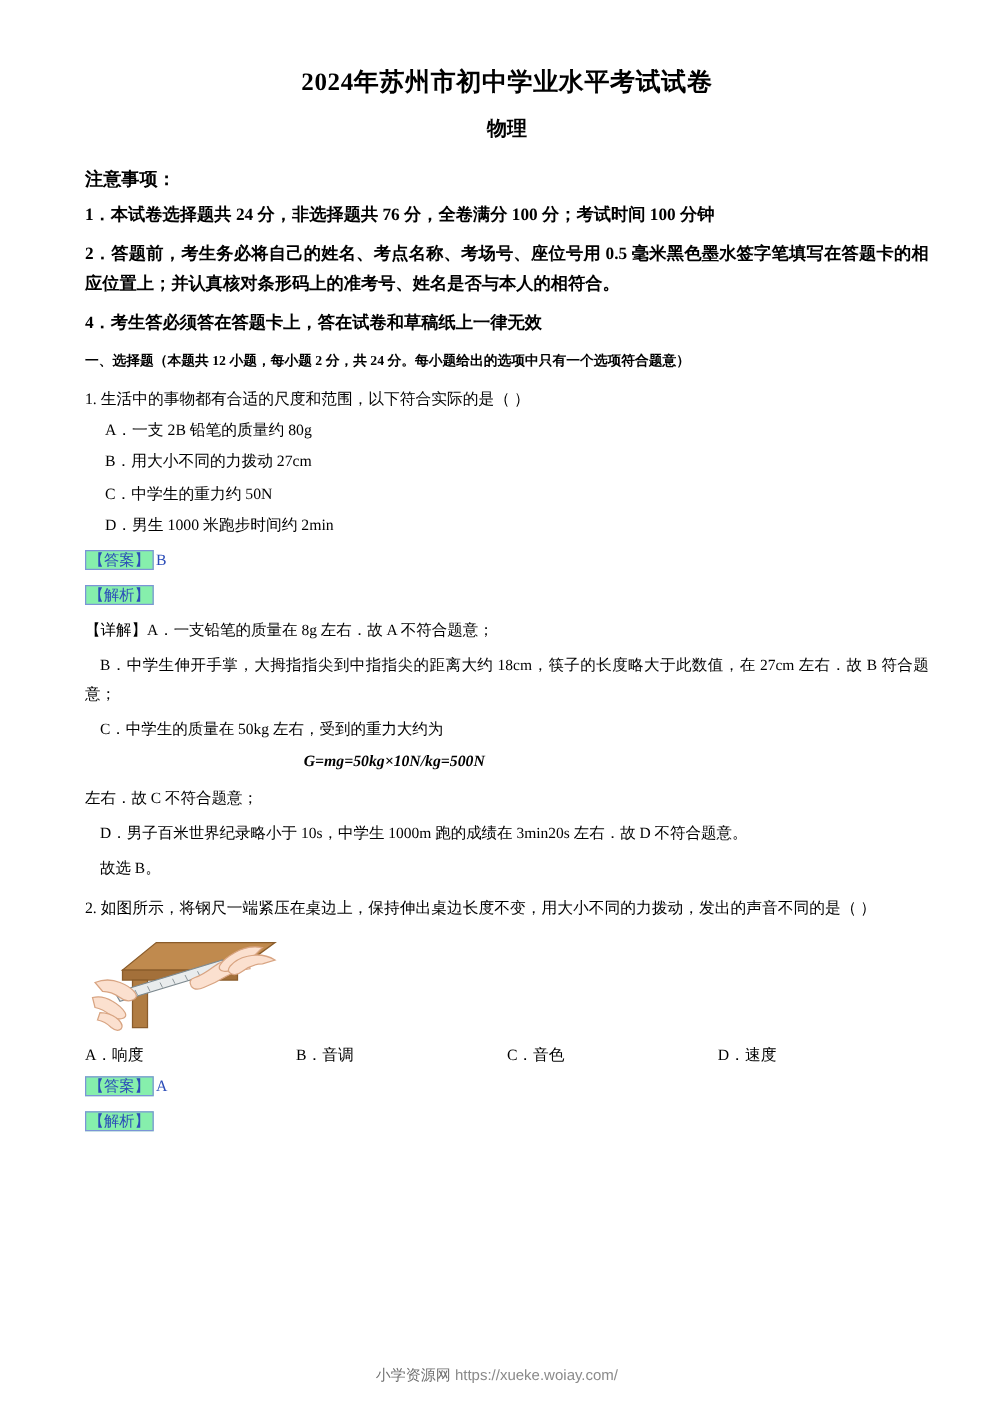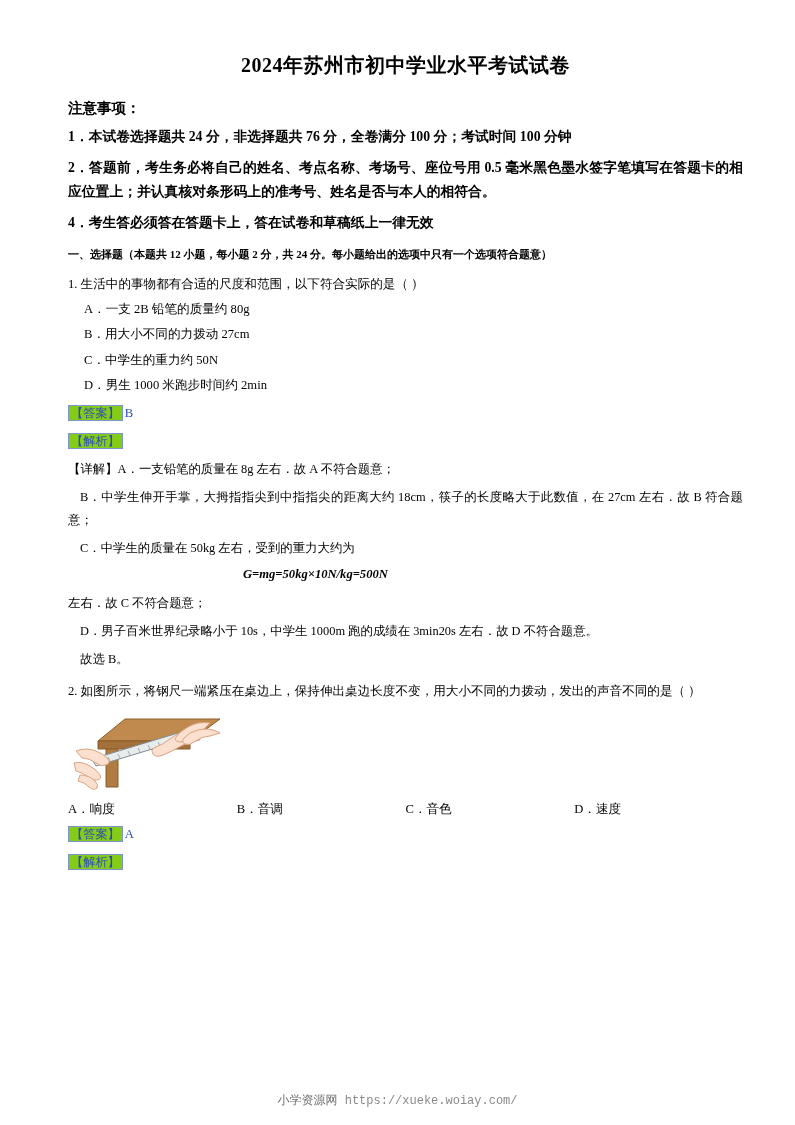--- a/index.html
+++ b/index.html
@@ -67,21 +67,21 @@
   }
   .tag-line {
     margin: 5px 0 0 0;
     font-size: 12.6px;
     line-height: 1.8;
   }
   .tag {
     color: #2b4cb8;
     border: 1px solid #7c94d6;
     padding: 0 2px;
-    background: #84cc16;
+    background: #86efac;
     font-size: 12.2px;
   }
   .tag-val {
     color: #2b4cb8;
     margin-left: 2px;
   }
   .expl-body {
     font-size: 12.4px;
     line-height: 1.85;
     margin: 5px 0 0 0;
@@ -109,30 +109,31 @@
     position: relative;
   }
   .footer {
     position: absolute;
     left: 0;
     right: 0;
     bottom: 16px;
     text-align: center;
     font-size: 12px;
     color: #6f6f6f;
-    font-family: Liberation Mono, monospace;
+    font-family: Liberation Sans, sans-serif;
   }
   .footer .site { color: #8a8a8a; }
 </style>
 </head>
 <body>
 
 <div class="page">
 
   <h1 class="doc-title">2024年苏州市初中学业水平考试试卷</h1>
+  <h2 class="doc-subtitle">物理</h2>
 
   <div class="notice-head">注意事项：</div>
   <div class="notice-item">1．本试卷选择题共 24 分，非选择题共 76 分，全卷满分 100 分；考试时间 100 分钟</div>
   <div class="notice-item">2．答题前，考生务必将自己的姓名、考点名称、考场号、座位号用 0.5 毫米黑色墨水签字笔填写在答题卡的相应位置上；并认真核对条形码上的准考号、姓名是否与本人的相符合。</div>
   <div class="notice-item">4．考生答必须答在答题卡上，答在试卷和草稿纸上一律无效</div>
 
   <div class="section-head">一、选择题（本题共 12 小题，每小题 2 分，共 24 分。每小题给出的选项中只有一个选项符合题意）</div>
 
   <div>
     <div class="q-stem">1. 生活中的事物都有合适的尺度和范围，以下符合实际的是（        ）</div>

